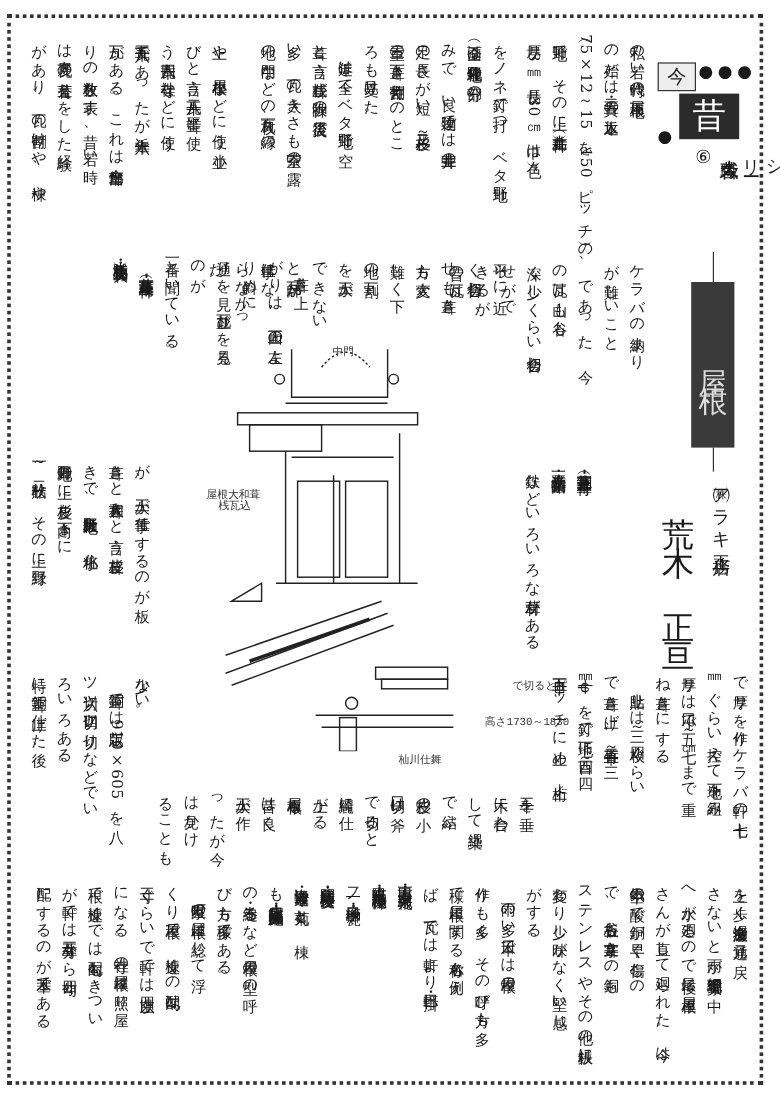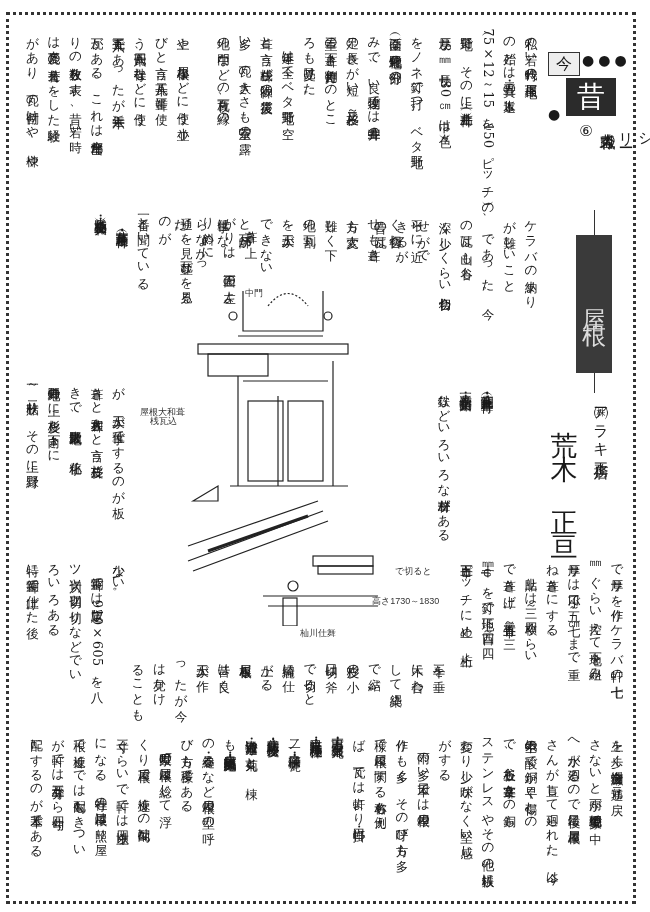--- a/index.html
+++ b/index.html
@@ -18,21 +18,21 @@
   .series2 { left:28px; top:78px; }
   .title-box { position:absolute; right:38px; top:235px; width:36px; height:138px; background:#3a3a3a;
                writing-mode:vertical-rl; color:#ddd; font-size:24px; text-align:center; line-height:36px; letter-spacing:14px; }
   .rule1 { position:absolute; right:55px; top:210px; width:1px; height:25px; background:#333; }
   .rule2 { position:absolute; right:55px; top:373px; width:1px; height:20px; background:#333; }
   .company { position:absolute; right:40px; top:395px; writing-mode:vertical-rl; font-family:"DejaVu Sans","Liberation Sans",sans-serif; font-size:15px; letter-spacing:1px; }
   .author { position:absolute; right:68px; top:410px; writing-mode:vertical-rl; font-family:"DejaVu Sans","Liberation Sans",sans-serif; font-size:27px; letter-spacing:24px; }
   .block { position:absolute; }
   .illus { position:absolute; left:168px; top:286px; width:210px; height:340px; }
   .illus svg { width:100%; height:100%; }
-  .ann { position:absolute; font-size:9px; font-family:Liberation Sans, sans-serif; color:#333; }
+  .ann { position:absolute; font-size:9px; font-family:Liberation Mono, monospace; color:#333;margin-left:32px; }
 </style>
 </head>
 <body>
 
 <div class="frame"></div>
 
 <div class="header">
   <div class="kon">今</div>
   <div class="dots-top">●●●</div>
   <div class="mukashi">昔</div>

